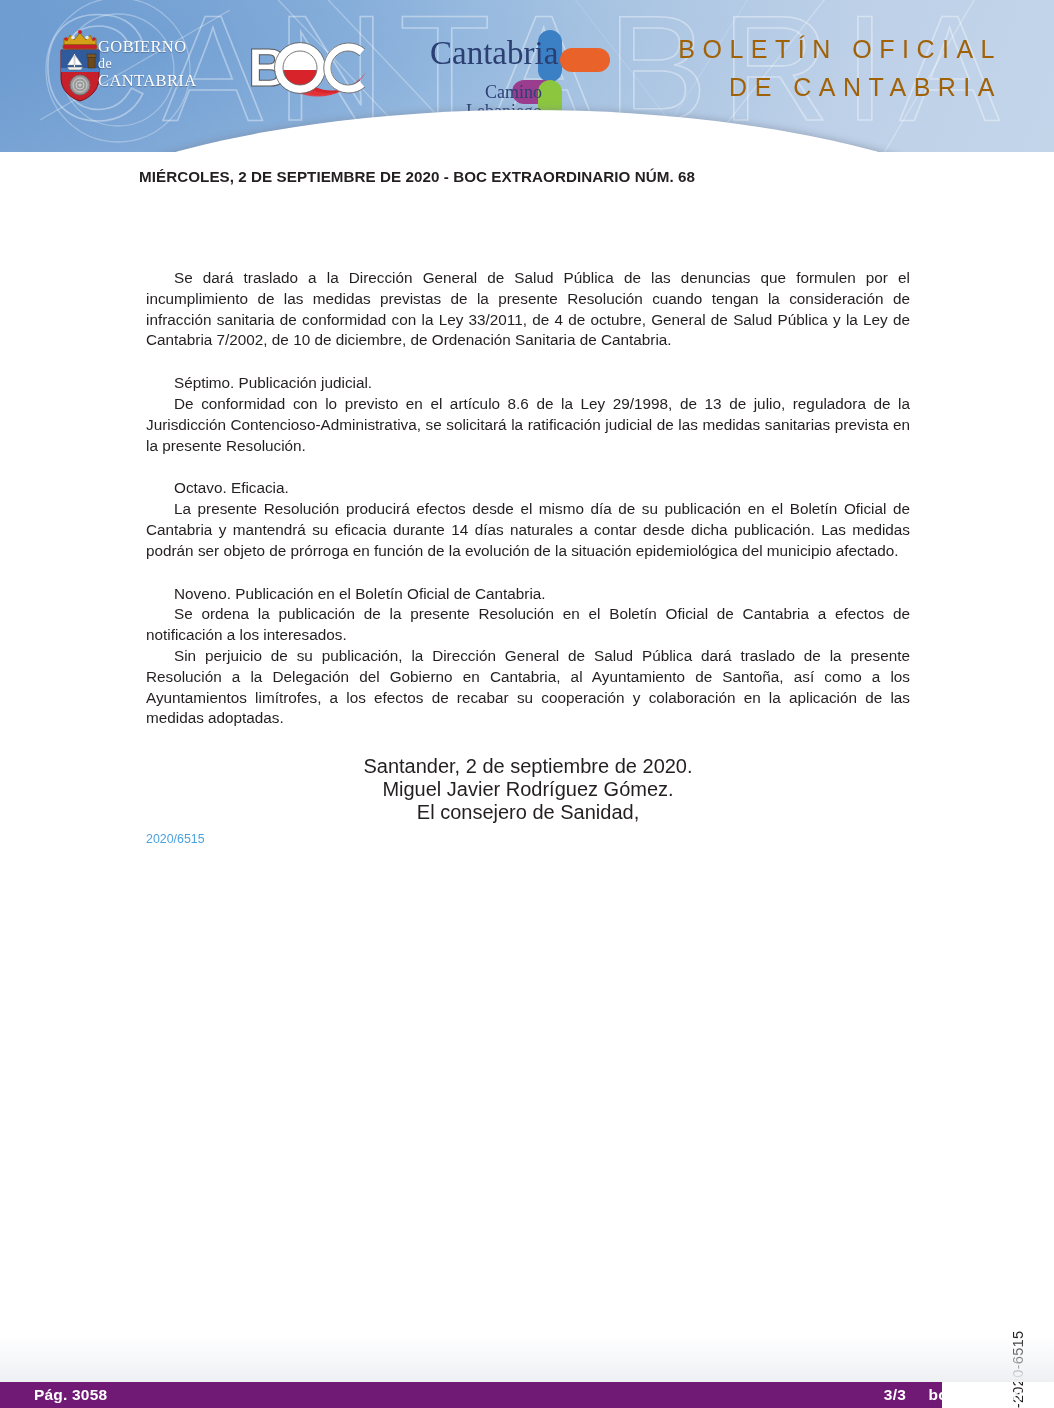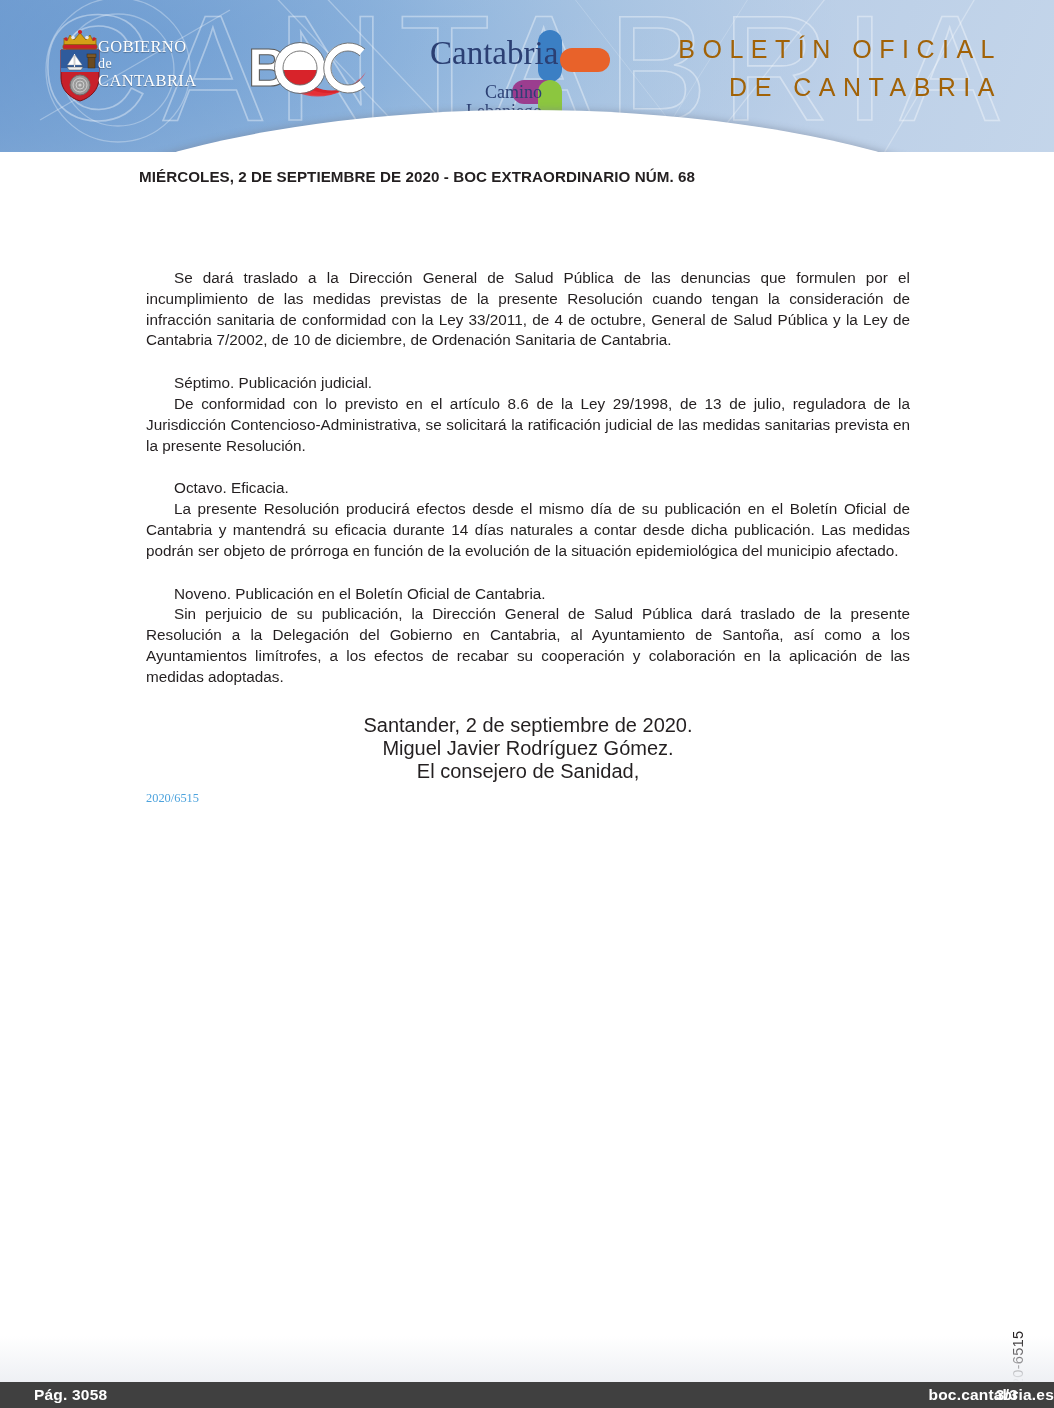--- a/index.html
+++ b/index.html
@@ -125,21 +125,21 @@
   .signature {
     margin-top: 26px;
     text-align: center;
     font-family: "Liberation Sans", sans-serif;
     font-size: 20px;
     line-height: 23px;
     color: #231f20;
   }
   .cve-ref {
     margin-top: 8px;
-    font-family: Liberation Serif, serif;
+    font-family: Liberation Sans, sans-serif;
     font-size: 12.4px;
     color: #4da3dd;
     text-align: left;
   }
 
   
   .cve-vertical {
     position: absolute;
     right: 44px;
     top: 1222px;
@@ -158,23 +158,23 @@
     left: 0;
     bottom: 26px;
     width: 1054px;
     height: 46px;
     background: linear-gradient(180deg, rgba(255,255,255,0) 0%, rgba(238,240,244,1) 100%);
   }
   .footer-bar {
     position: absolute;
     left: 0;
     bottom: 0;
-    width: 1054px;
+    width: 942px;
     height: 26px;
-    background: #404040;
+    background: #701a75;
     color: #ffffff;
   }
   .footer-bar .fcell {
     position: absolute;
     top: 4px;
     font-family: "Liberation Sans", sans-serif;
     font-size: 15.5px;
     font-weight: 700;
     letter-spacing: 0.2px;
   }
@@ -308,20 +308,21 @@
   <p class="para">De conformidad con lo previsto en el artículo 8.6 de la Ley 29/1998, de 13 de julio, reguladora de la Jurisdicción Contencioso-Administrativa, se solicitará la ratificación judicial de las medidas sanitarias prevista en la presente Resolución.</p>
 
   <div class="gap-lg"></div>
 
   <p class="para">Octavo. Eficacia.</p>
   <p class="para">La presente Resolución producirá efectos desde el mismo día de su publicación en el Boletín Oficial de Cantabria y mantendrá su eficacia durante 14 días naturales a contar desde dicha publicación. Las medidas podrán ser objeto de prórroga en función de la evolución de la situación epidemiológica del municipio afectado.</p>
 
   <div class="gap-lg"></div>
 
   <p class="para">Noveno. Publicación en el Boletín Oficial de Cantabria.</p>
+  <p class="para">Se ordena la publicación de la presente Resolución en el Boletín Oficial de Cantabria a efectos de notificación a los interesados.</p>
   <p class="para">Sin perjuicio de su publicación, la Dirección General de Salud Pública dará traslado de la presente Resolución a la Delegación del Gobierno en Cantabria, al Ayuntamiento de Santoña, así como a los Ayuntamientos limítrofes, a los efectos de recabar su cooperación y colaboración en la aplicación de las medidas adoptadas.</p>
 
   <div class="signature">
     <div>Santander, 2 de septiembre de 2020.</div>
     <div>Miguel Javier Rodríguez Gómez.</div>
     <div>El consejero de Sanidad,</div>
   </div>
 
   <div class="cve-ref">2020/6515</div>
 </div>

